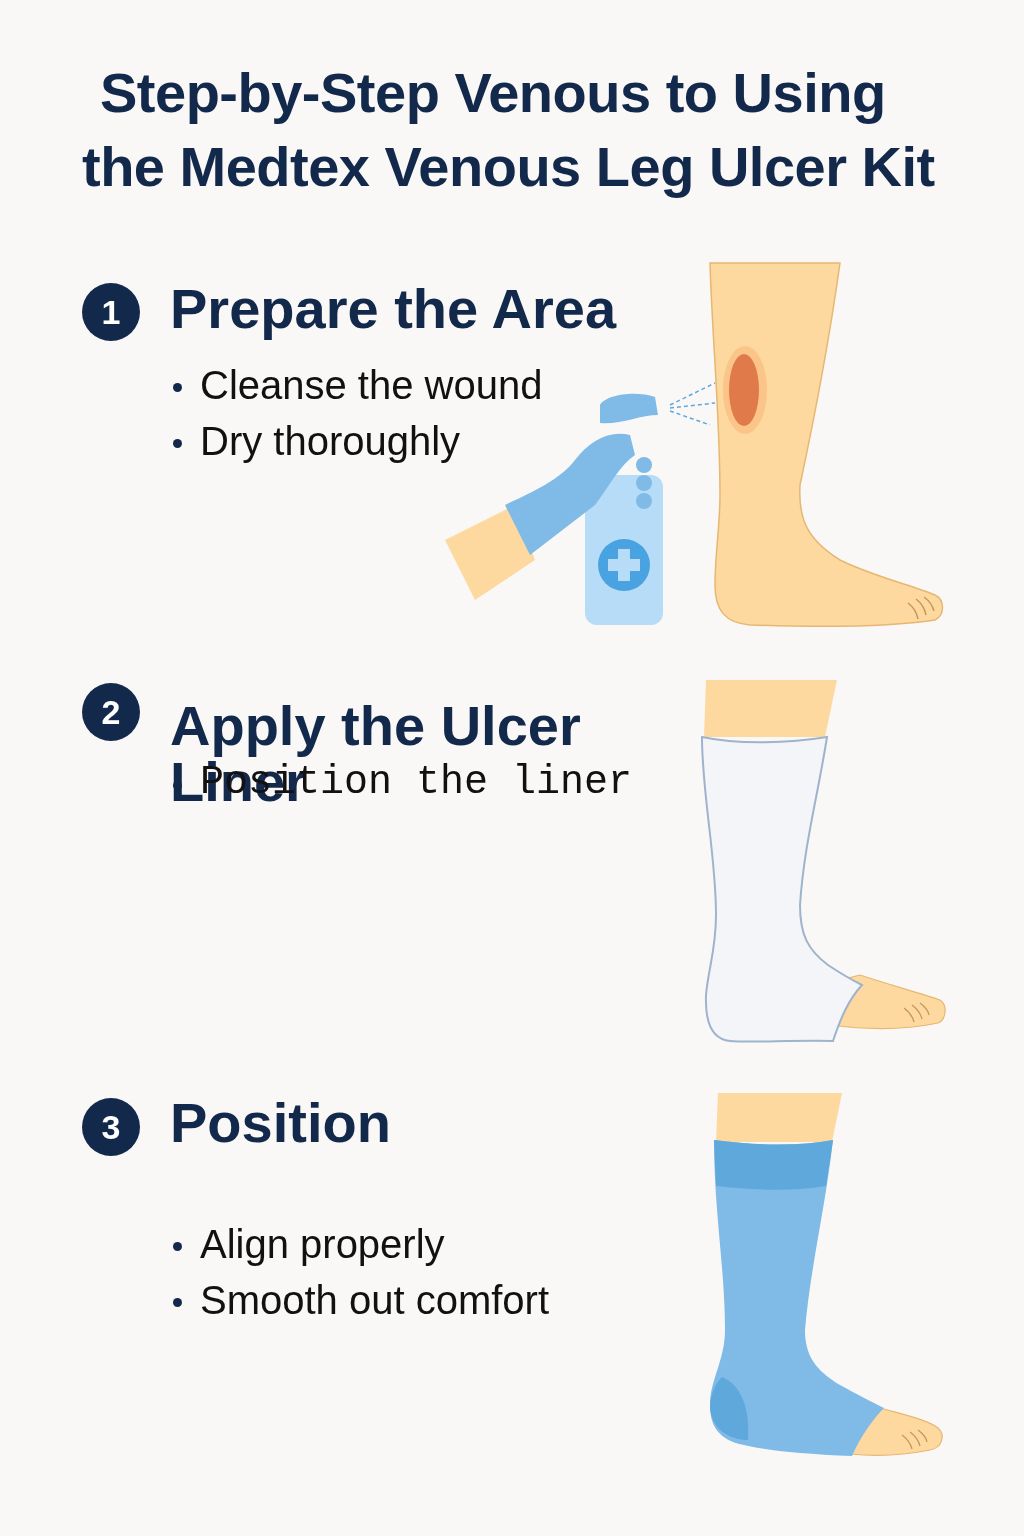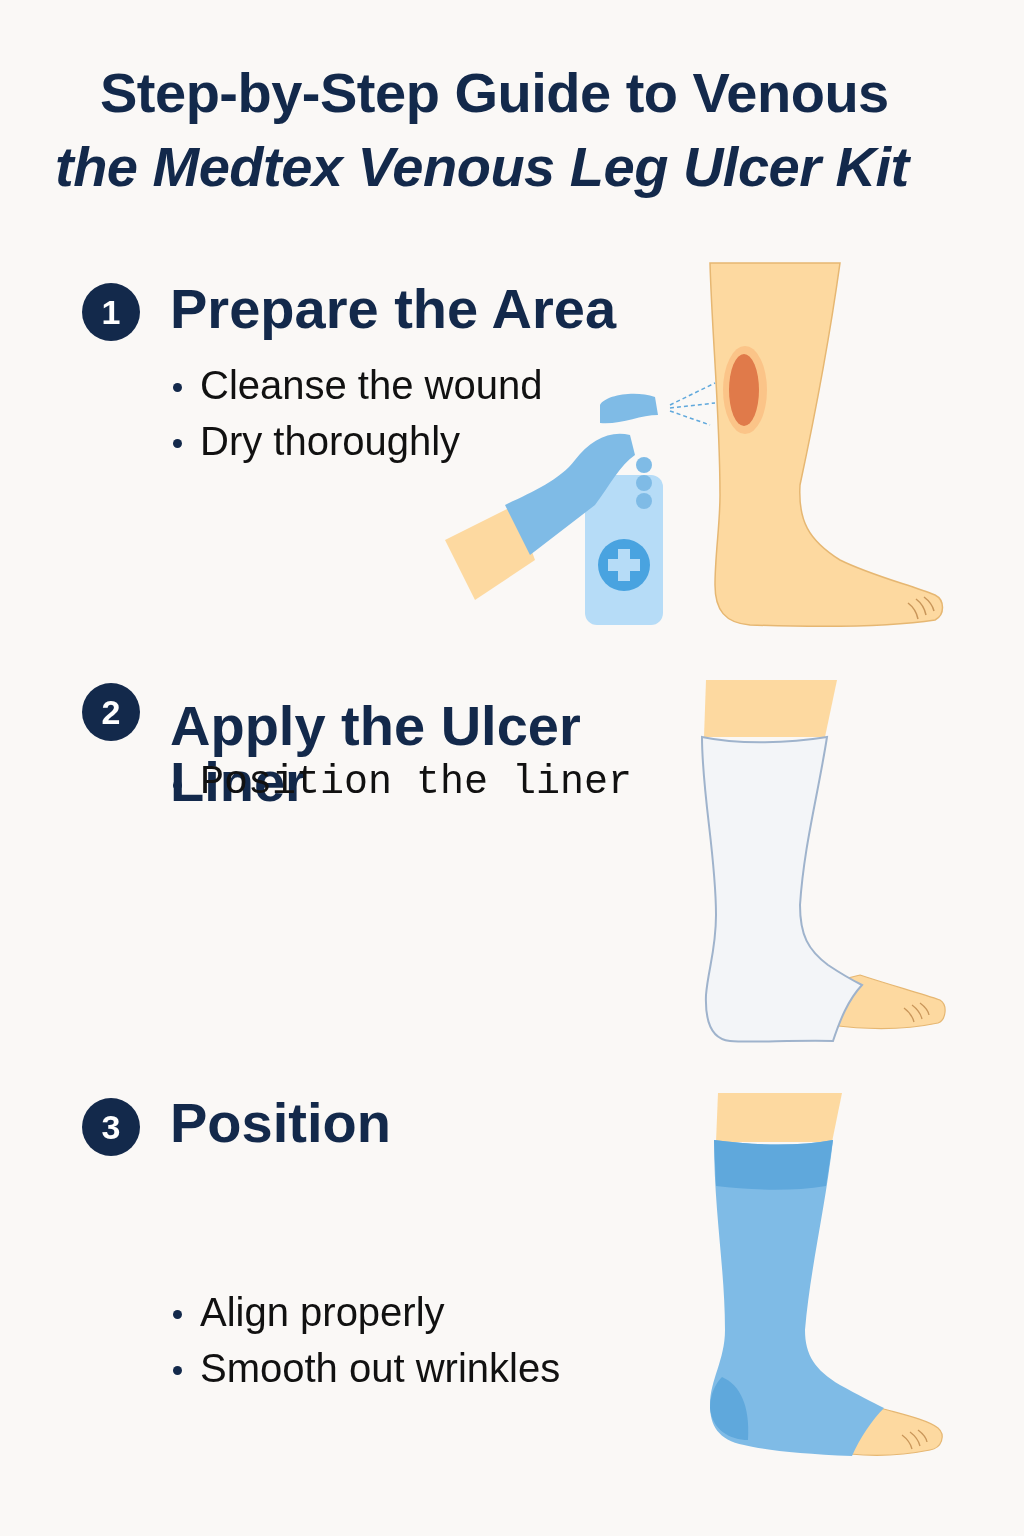--- a/index.html
+++ b/index.html
@@ -8,21 +8,21 @@
     background: #faf8f6;
     font-family: "Liberation Sans", "DejaVu Sans", sans-serif;
     color: #13294b;
   }
   .title {
     position: absolute; left: 0; top: 56px; width: 1024px;
     font-weight: 700; font-size: 56px; line-height: 74px; color: #13294b;
     letter-spacing: -0.5px;
   }
   .title .l1 { display: block; padding-left: 100px; }
-  .title .l2 { display: block; padding-left: 55px; font-style: italic; }
+  .title .l2 { display: block; padding-left: 82px; }
   .step { position: absolute; left: 0; width: 1024px; }
   .badge {
     position: absolute; left: 82px; width: 58px; height: 58px; border-radius: 50%;
     background: #13294b; color: #fff; font-weight: 700; font-size: 34px;
     display: flex; align-items: center; justify-content: center;
   }
   .step-title {
     position: absolute; left: 170px; font-weight: 700; font-size: 56px;
     line-height: 56px; color: #13294b; width: 500px;
   }
@@ -33,21 +33,21 @@
   .bullets li::before {
     content: ""; position: absolute; left: 3px; top: 26px; width: 9px; height: 9px;
     border-radius: 50%; background: #13294b;
   }
   .illus { position: absolute; }
 </style>
 </head>
 <body>
 
 <div class="title">
-  <span class="l1">Step-by-Step Guide to Venous</span>
+  <span class="l1">Step-by-Step Venous to Using</span>
   <span class="l2">the Medtex Venous Leg Ulcer Kit</span>
 </div>
 
 <div class="step" style="top:0;">
   <div class="badge" style="top:283px;">1</div>
   <div class="step-title" style="top:281px;">Prepare the Area</div>
   <ul class="bullets" style="top:357px;">
     <li>Cleanse the wound</li>
     <li>Dry thoroughly</li>
   </ul>
@@ -99,23 +99,23 @@
     <path d="M224,333 q8,6 10,14 M232,330 q8,6 10,14 M240,328 q8,6 9,12" fill="none" stroke="#c9965a" stroke-width="1.3"></path>
     <path d="M22,62 C60,70 110,68 147,62 C138,120 124,170 120,230 C120,260 128,275 148,290 C160,298 172,305 182,310 C168,325 160,345 153,366 C110,365 70,368 50,366 C30,364 25,345 26,320 C28,295 36,275 36,240 C36,180 22,120 22,62 Z" fill="#f3f5f8" stroke="#9fb3cc" stroke-width="2"></path>
   </svg>
 </div>
 
 <div class="step" style="top:0;">
   <div class="badge" style="top:1098px;">3</div>
   <div class="step-title" style="top:1095px;">
     <span style="display:block">Position</span>
   </div>
-  <ul class="bullets" style="top:1284px;">
+  <ul class="bullets" style="top:1216px;">
     <li>Align properly</li>
-    <li>Smooth out wrinkles</li>
+    <li>Smooth out comfort</li>
   </ul>
   <svg class="illus" style="left:680px; top:1090px;" width="290" height="390" viewBox="0 0 290 390">
     <path d="M38,3 L162,3 L152,52 L36,52 Z" fill="#fdd9a0"></path>
     <path d="M200,318 C225,325 248,330 258,338 C266,345 262,358 250,360 C220,366 190,366 170,364 L180,320 Z" fill="#fdd9a0" stroke="#e6b772" stroke-width="1.2"></path>
     <path d="M222,345 q8,6 10,14 M230,342 q8,6 10,14 M238,340 q8,6 9,12" fill="none" stroke="#c9965a" stroke-width="1.3"></path>
     <path d="M34,50 C80,56 120,56 153,50 C145,120 130,180 125,240 C125,265 135,280 160,295 C178,305 192,312 204,318 C192,330 180,348 172,366 C120,364 85,360 64,355 C38,350 30,335 30,315 C30,290 45,270 45,240 C45,180 34,120 34,50 Z" fill="#7fbbe6"></path>
     <path d="M34,50 C80,56 120,56 153,50 L146,96 C110,102 70,100 36,96 Z" fill="#5fa8dc"></path>
     <path d="M42,287 C60,295 70,315 68,350 C50,350 32,340 30,318 C30,305 35,294 42,287 Z" fill="#5fa8dc"></path>
   </svg>
 </div>

